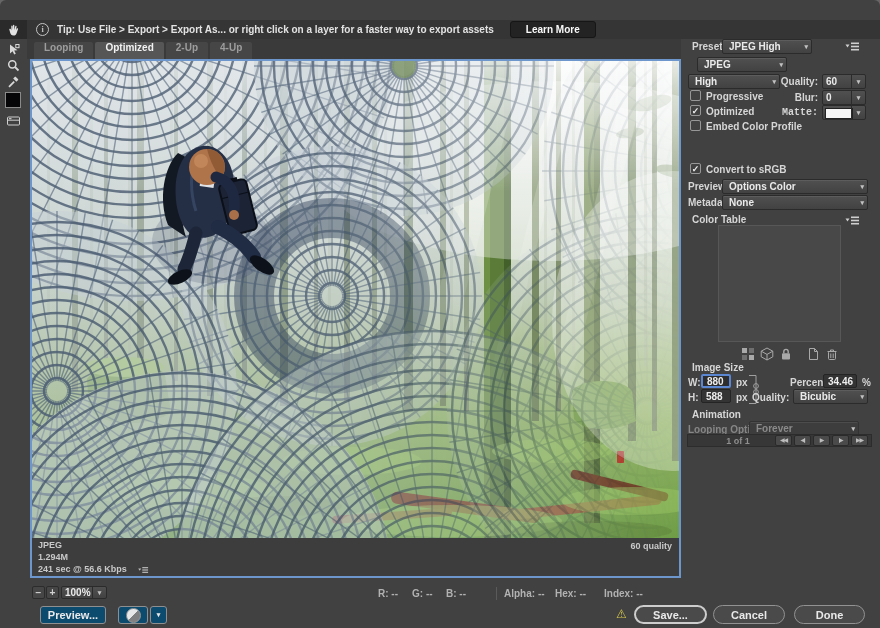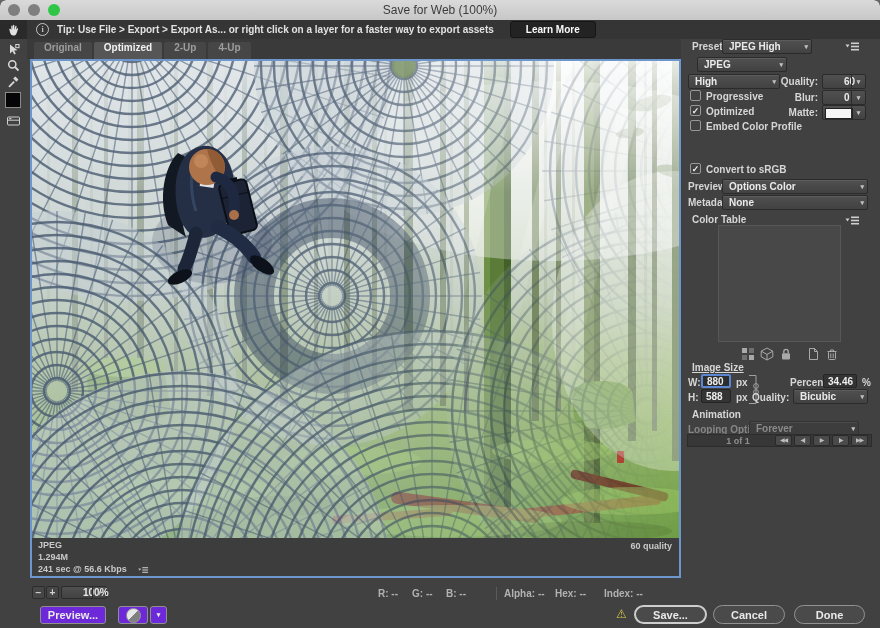--- a/index.html
+++ b/index.html
@@ -30,51 +30,45 @@
   .pstat-block{position:absolute;left:6px;top:1px;font:700 9px "Liberation Sans",sans-serif;color:#c9c9c9;line-height:12px;white-space:nowrap;}
   .pstat-q{position:absolute;right:7px;top:3px;font:700 9px "Liberation Sans",sans-serif;color:#c9c9c9;}
   
   .lbl{position:absolute;font:700 10px "Liberation Sans",sans-serif;color:#d6d6d6;white-space:nowrap;}
   .lbl.dim{color:#868686;}
   .hdr{position:absolute;font:700 10px "Liberation Sans",sans-serif;color:#d6d6d6;}
   .dd{position:absolute;height:15px;background:linear-gradient(#505050,#424242);border:1px solid #2b2b2b;border-radius:2px;box-shadow:inset 0 1px 0 rgba(255,255,255,.08);box-sizing:border-box;color:#eaeaea;font:700 10px "Liberation Sans",sans-serif;display:flex;align-items:center;padding-left:6px;overflow:hidden;}
   .dd.dis{background:#3d3d3d;color:#8a8a8a;border-color:#333;}
   .chev{position:absolute;right:3px;top:50%;transform:translateY(-52%);font-size:7px;color:#c2c2c2;}
   .combo{position:absolute;height:15px;background:linear-gradient(#505050,#424242);border:1px solid #2b2b2b;border-radius:2px;box-sizing:border-box;color:#eaeaea;font:700 10px "Liberation Sans",sans-serif;}
-  .combo .val{position:absolute;left:21px;top:1px;}
+  .combo .val{position:absolute;left:3px;top:1px;}
   .combo .cseg{position:absolute;right:0;top:0;bottom:0;width:13px;border-left:1px solid #2b2b2b;display:flex;align-items:center;justify-content:center;font-size:7px;color:#c2c2c2;}
   .cb{position:absolute;width:11px;height:11px;background:#414141;border:1px solid #979797;border-radius:2px;color:#f0f0f0;font:700 9px "Liberation Sans",sans-serif;line-height:10px;text-align:center;box-sizing:border-box;}
   .inp{position:absolute;height:14px;background:#343434;border:1px solid #242424;border-radius:2px;box-sizing:border-box;color:#ededed;font:700 10px "Liberation Sans",sans-serif;display:flex;align-items:center;padding-left:4px;}
   .inp.focus{border:2px solid #5a86d2;background:#2d2d2d;}
   .ctbox{position:absolute;left:718px;top:225px;width:123px;height:117px;background:#484848;border:1px solid #575757;box-sizing:border-box;}
   .cticon{position:absolute;width:14px;height:14px;}
   .playstrip{position:absolute;left:687px;top:434px;width:185px;height:13px;background:#373737;border:1px solid #2c2c2c;box-sizing:border-box;}
   .frame-lbl{position:absolute;left:20px;top:1px;width:60px;text-align:center;font:700 9px "Liberation Sans",sans-serif;color:#8f8f8f;}
   .pbtn{position:absolute;top:0px;width:17px;height:11px;background:#4a4a4a;border:1px solid #2a2a2a;border-radius:2px;box-sizing:border-box;color:#bdbdbd;font-size:6px;line-height:9px;text-align:center;letter-spacing:-1px;overflow:hidden;}
   
   .sqbtn{position:absolute;width:13px;height:13px;background:#464646;border:1px solid #2c2c2c;border-radius:2px;box-sizing:border-box;color:#d2d2d2;font:700 10px "Liberation Sans",sans-serif;text-align:center;line-height:11px;}
   .ro{position:absolute;font:700 10px "Liberation Sans",sans-serif;color:#b2b2b2;white-space:nowrap;}
   .vdiv{position:absolute;width:1px;height:13px;background:#5a5a5a;}
-  .btn{position:absolute;height:18px;background:#6d28d9;border:1px solid #8f8f8f;border-radius:3px;color:#e9e9e9;font:700 11px "Liberation Sans",sans-serif;display:flex;align-items:center;justify-content:center;box-sizing:border-box;}
+  .btn{position:absolute;height:18px;background:#0c4a6e;border:1px solid #8f8f8f;border-radius:3px;color:#e9e9e9;font:700 11px "Liberation Sans",sans-serif;display:flex;align-items:center;justify-content:center;box-sizing:border-box;}
   .pill{position:absolute;height:19px;border:1px solid #929292;border-radius:10px;background:rgba(255,255,255,.05);color:#e9e9e9;font:700 11px "Liberation Sans",sans-serif;display:flex;align-items:center;justify-content:center;box-sizing:border-box;}
   .pill.primary{border:2px solid #cdcdcd;}
   .warn{position:absolute;font-size:12px;color:#d9c94a;}
   .browser-ic{width:13px;height:13px;border-radius:50%;border:1px solid #9a9a9a;background:linear-gradient(135deg,#e8e8e8 0 50%,#808080 50% 100%);}
 </style>
 </head>
 <body>
 
 <div class="app">
 
-  <div class="titlebar">
-    <span class="tl tl1"></span>
-    <span class="tl tl2"></span>
-    <span class="tl tl3"></span>
-    <div class="title-text">Save for Web (100%)</div>
-  </div>
 
   <div class="tipbar">
     <span class="info-ic">i</span>
     <span class="tip-text">Tip: Use File &gt; Export &gt; Export As...  or right click on a layer for a faster way to export assets</span>
     <span class="learn-btn">Learn More</span>
   </div>
 
   <div class="tool sel" style="top:20px;">
     <svg width="15" height="15" viewBox="0 0 15 15">
         <path d="M7.5,13.5 C5.5,13.5 4.6,12.2 4.2,10.8 L3.3,7.6 c-.25-.9 1-1.35 1.4-.5 l.6,1.4 V4.2 c0-.95 1.3-.95 1.3,0 V8 l.4,-4.6 c.08-.95 1.35-.85 1.35.05 L8.3,8 l.9,-3.6 c.22-.9 1.5-.6 1.35.3 L9.8,8.6 l.9,-2 c.4-.85 1.6-.35 1.3.55 L10.6,11.2 C10,12.8 9.2,13.5 7.5,13.5 Z" fill="#e3e3e3"></path>
@@ -101,21 +95,21 @@
   <div style="position:absolute;left:5px;top:92px;width:16px;height:16px;background:#050508;border:1px solid #8a8a8a;box-sizing:border-box;"></div>
   <div class="tool" style="top:112px;">
     <svg width="15" height="14" viewBox="0 0 15 14">
         <rect x="1.5" y="3" width="12" height="8" rx="1" fill="none" stroke="#cfcfcf"></rect>
         <line x1="1.5" y1="6.2" x2="13.5" y2="6.2" stroke="#cfcfcf"></line>
         <rect x="3" y="4.1" width="2.5" height="1.1" fill="#cfcfcf"></rect>
       </svg>
   </div>
 
   <div class="tabstrip">
-    <span class="tab">Original</span>
+    <span class="tab">Looping</span>
     <span class="tab active">Optimized</span>
     <span class="tab">2-Up</span>
     <span class="tab">4-Up</span>
   </div>
 
   <div class="preview">
     <div class="photo">
       <svg id="photo-svg" width="647" height="477" viewBox="0 0 647 477">
         <defs>
           <linearGradient id="sky" x1="0" y1="0" x2="0" y2="1">
@@ -766,21 +760,21 @@
   <span class="cb" style="left:690px;top:90px;"></span>
   <span class="lbl" style="left:706px;top:91px;">Progressive</span>
   <span class="lbl" style="left:780px;top:92px;width:38px;text-align:right;">Blur:</span>
   <div class="combo" style="left:822px;top:90px;width:44px;">
     <span class="val">0</span>
     <span class="cseg">▾</span>
   </div>
 
   <span class="cb" style="left:690px;top:105px;">✓</span>
   <span class="lbl" style="left:706px;top:106px;">Optimized</span>
-  <span class="lbl" style="left:776px;top:107px;width:42px;text-align:right;">Matte:</span>
+  <span class="lbl" style="left:776px;top:107px;width:42px;text-align:right;font-family:Liberation Mono, monospace;">Matte:</span>
   <div class="combo" style="left:822px;top:105px;width:44px;">
     <span style="position:absolute;left:2px;top:2px;width:26px;height:9px;background:#f5f5f5;border:1px solid #222;"></span>
     <span class="cseg">▾</span>
   </div>
 
   <span class="cb" style="left:690px;top:120px;"></span>
   <span class="lbl" style="left:706px;top:121px;">Embed Color Profile</span>
 
   <span class="cb" style="left:690px;top:163px;">✓</span>
   <span class="lbl" style="left:706px;top:164px;">Convert to sRGB</span>
@@ -829,21 +823,21 @@
       <path d="M8.5,1.5 v3 h3" fill="none" stroke="#a9a9a9"></path>
     </svg>
   <svg class="cticon" style="left:825px;top:347px;" viewBox="0 0 14 14">
       <rect x="3.5" y="4.5" width="7" height="8" rx="1" fill="none" stroke="#a9a9a9"></rect>
       <line x1="2.5" y1="4.5" x2="11.5" y2="4.5" stroke="#a9a9a9"></line>
       <path d="M5.5,4.5 V3 h3 v1.5" fill="none" stroke="#a9a9a9"></path>
       <line x1="5.8" y1="6.5" x2="5.8" y2="11" stroke="#a9a9a9"></line>
       <line x1="8.2" y1="6.5" x2="8.2" y2="11" stroke="#a9a9a9"></line>
     </svg>
 
-  <span class="hdr" style="left:692px;top:362px;text-decoration:underline;">Image Size</span>
+  <span class="hdr" style="left:692px;top:362px;">Image Size</span>
   <span class="lbl" style="left:688px;top:377px;">W:</span>
   <div class="inp focus" style="left:701px;top:374px;width:30px;">880</div>
   <span class="lbl" style="left:736px;top:377px;">px</span>
   <svg style="position:absolute;left:748px;top:374px;" width="12" height="31" viewBox="0 0 12 31">
       <path d="M1,1.5 H8 M8,1.5 V29.5 M1,29.5 H8" stroke="#9f9f9f" fill="none"></path>
       <circle cx="8" cy="12" r="2.4" fill="none" stroke="#9f9f9f"></circle>
       <circle cx="8" cy="18" r="2.4" fill="none" stroke="#9f9f9f"></circle>
     </svg>
   <span class="lbl" style="left:790px;top:377px;">Percent:</span>
   <div class="inp" style="left:823px;top:374px;width:34px;">34.46</div>

